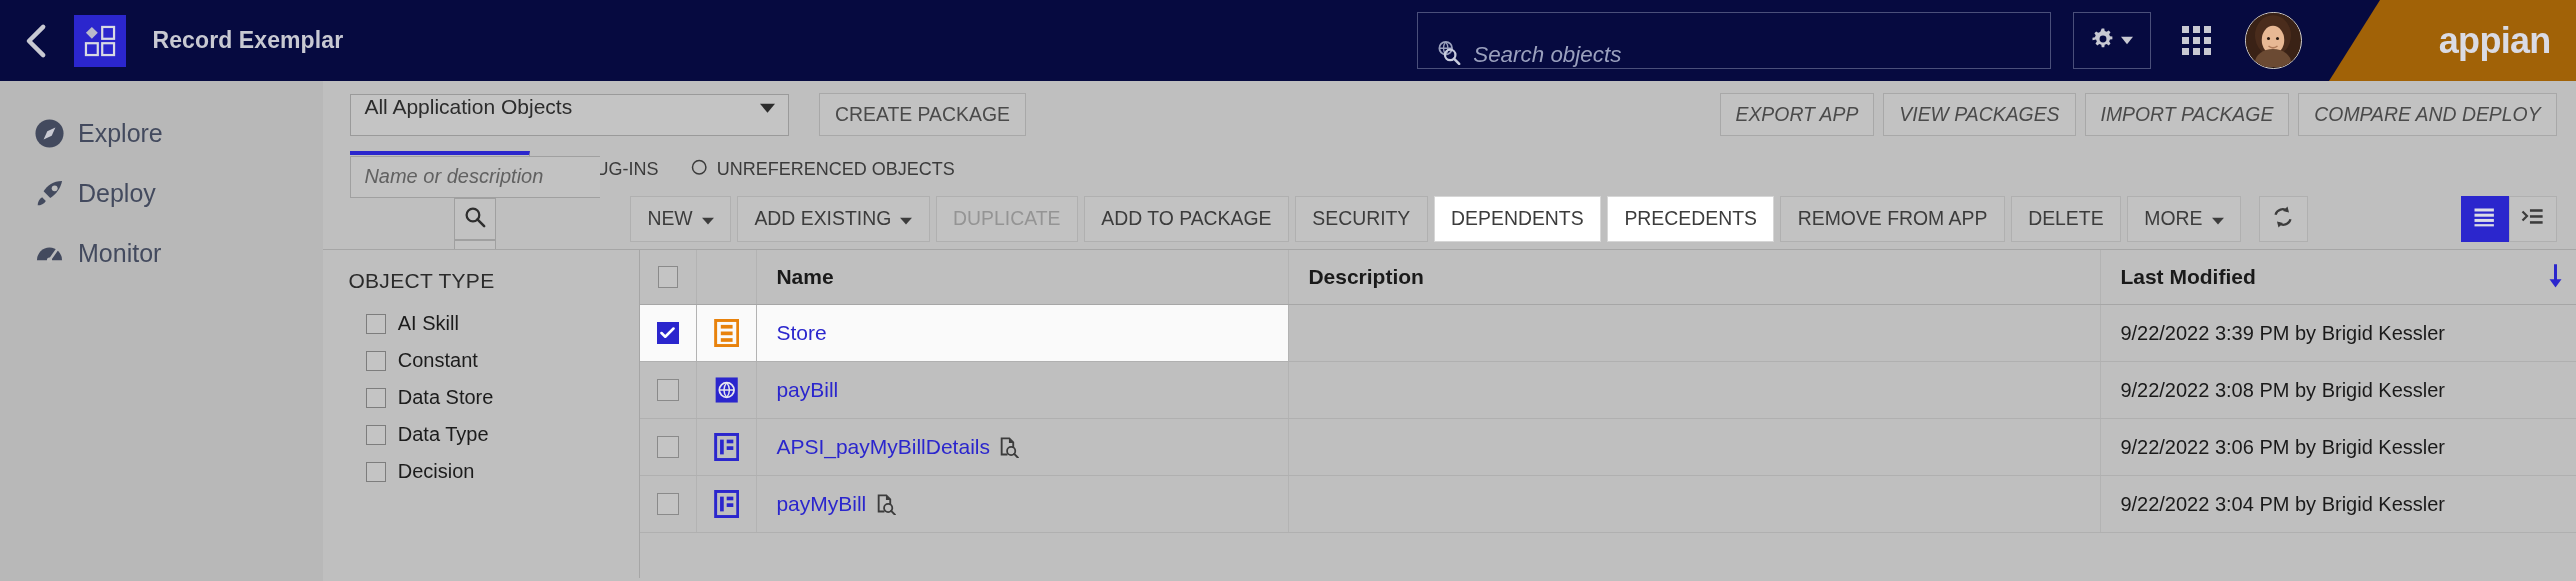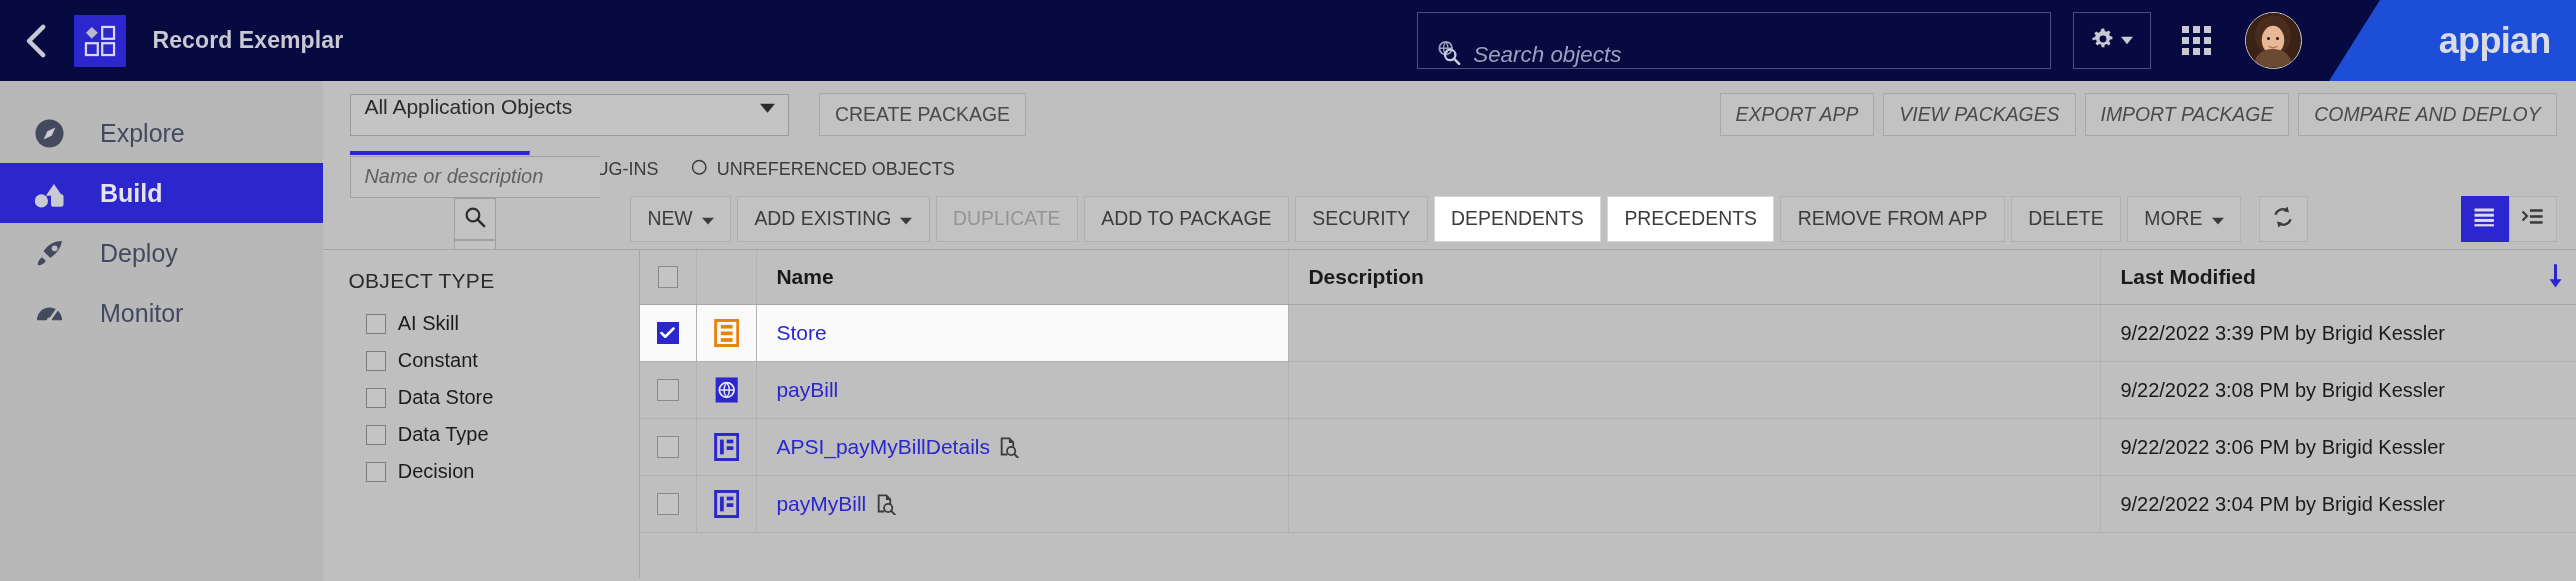--- a/index.html
+++ b/index.html
@@ -69,21 +69,21 @@
   .grid-9 { display: grid; grid-template-columns: repeat(3, 6.7px); gap: 4.5px; }
   .avatar {
     width: 57px; height: 57px; border-radius: 50%;
     margin-left: 16.4px; overflow: hidden; cursor: pointer;
     border: 1.5px solid #d8d4cf;
     background: #2b1a12;
     position: relative;
   }
   .brand-wedge {
     width: 247px; height: 81px; margin-left: 27px;
-    background: #1d4ed8;
+    background: #a16207;
     clip-path: polygon(51px 0, 247px 0, 247px 81px, 0 81px);
     display: flex; align-items: center; justify-content: flex-end;
     padding-right: 25.4px;
   }
   .brand-txt {
     color: #dadbe4; font-size: 36px; font-weight: bold;
     letter-spacing: -0.7px;
   }
 
   
@@ -92,21 +92,21 @@
     width: 323px; height: 501px;
     background: #b8b8b8;
     padding-top: 22.4px;
   }
   .nav-item {
     height: 60px; display: flex; align-items: center;
     padding-left: 34px; cursor: pointer;
     color: #434a5e;
   }
   .nav-item .nicon { width: 40px; display:flex; align-items:center; }
-  .nav-item .nlabel { font-size: 25px; margin-left: 26px; }
+  .nav-item .nlabel { font-size: 25px; margin-left: 4px; }
   .nav-item.active { background: #2b26cd; }
   .nav-item.active .nlabel { color: #e3e3ea; font-weight: bold; }
 
   
   .main {
     position: absolute; top: 81px; left: 323px;
     width: 2253px; height: 501px;
     background: #bfbfbf;
   }
 
@@ -369,30 +369,20 @@
   <div class="nav-item">
     <span class="nicon">
       <svg width="31" height="31" viewBox="0 0 42 42">
         <circle cx="21" cy="21" r="19" fill="#434a5e"></circle>
         <polygon points="29,13 18,18 13,29 24,24" fill="#c9cad2"></polygon>
       </svg>
     </span>
     <span class="nlabel">Explore</span>
   </div>
 
-  <div class="nav-item active">
-    <span class="nicon">
-      <svg width="31" height="31" viewBox="0 0 42 42">
-        <polygon points="27,8 38,24 16,24" fill="#c9cad2"></polygon>
-        <circle cx="10" cy="31" r="9" fill="#c9cad2"></circle>
-        <rect x="23" y="22" width="17" height="17" rx="3" fill="#c9cad2"></rect>
-      </svg>
-    </span>
-    <span class="nlabel">Build</span>
-  </div>
 
   <div class="nav-item">
     <span class="nicon">
       <svg width="31" height="31" viewBox="0 0 42 42">
         <path d="M38 4c-12 0-20 6-25 14l9 9c8-5 14-13 16-23z" fill="#434a5e"></path>
         <circle cx="28" cy="14" r="4" fill="#bcbcbc"></circle>
         <path d="M11 26c-4 2-6 7-6 11 4 0 9-2 11-6z" fill="#434a5e"></path>
       </svg>
     </span>
     <span class="nlabel">Deploy</span>

